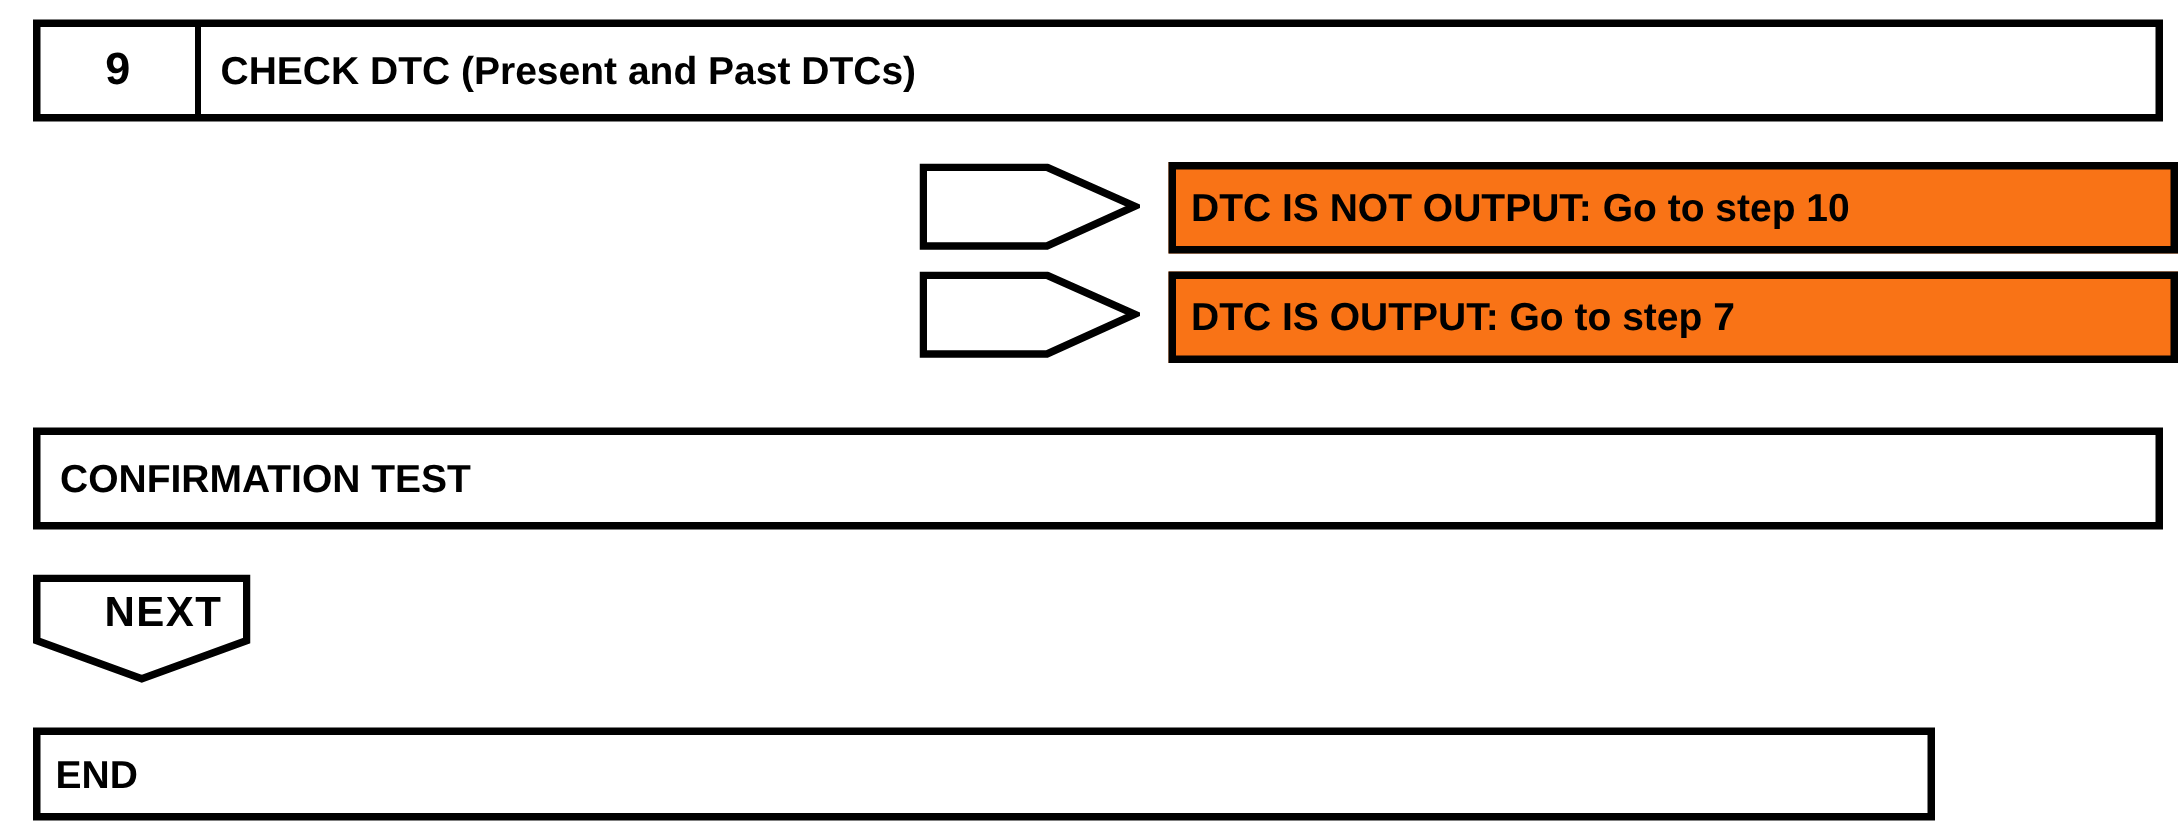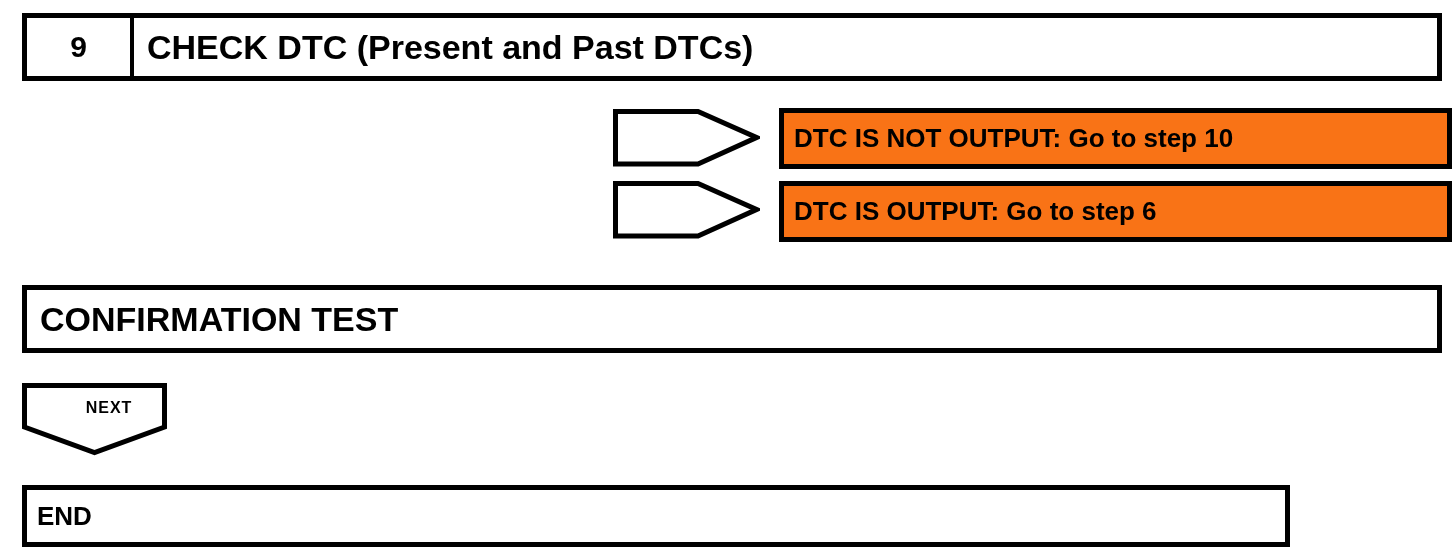--- a/index.html
+++ b/index.html
@@ -29,21 +29,21 @@
     display: flex;
     align-items: center;
     justify-content: center;
     font-size: 30px;
   }
   .step-title {
     flex: 1;
     display: flex;
     align-items: center;
     padding-left: 13px;
-    font-size: 34px;
+    font-size: 26px;
     text-align: center;
   }
   .arrow-svg {
     position: absolute;
     left: 613px;
     width: 147px;
     height: 58px;
   }
   .result-box {
     position: absolute;
@@ -66,21 +66,21 @@
   }
   .next-label {
     position: absolute;
     left: 0;
     top: 6px;
     width: 174px;
     height: 38px;
     display: flex;
     align-items: center;
     justify-content: center;
-    font-size: 16px;
+    font-size: 28px;
     letter-spacing: 1px;
   }
   .end-box {
     position: absolute;
     left: 22px;
     top: 485px;
     width: 1268px;
     height: 62px;
     border: 5px solid #000000;
     background: #ffffff;
@@ -106,21 +106,21 @@
 
   <div class="result-box" style="top:108px;">
     <span>DTC IS NOT OUTPUT: Go to step 10</span>
   </div>
 
   <svg class="arrow-svg" style="top:181px;" viewBox="0 0 147 58">
     <polygon points="2.5,2.5 85,2.5 143.5,28.5 85,55 2.5,55" fill="#ffffff" stroke="#000000" stroke-width="5" stroke-linejoin="miter"></polygon>
   </svg>
 
   <div class="result-box" style="top:181px;">
-    <span>DTC IS OUTPUT: Go to step 6</span>
+    <span>DTC IS OUTPUT: Go to step 7</span>
   </div>
 
   <div class="step-box" style="top:285px; height:68px;">
     <div class="step-title">CONFIRMATION TEST</div>
   </div>
 
   <div class="next-wrap">
     <svg width="145" height="73" viewBox="0 0 145 73">
       <polygon points="2.5,2.5 142.5,2.5 142.5,44 72.5,69.5 2.5,44" fill="#ffffff" stroke="#000000" stroke-width="5" stroke-linejoin="miter"></polygon>
     </svg>

